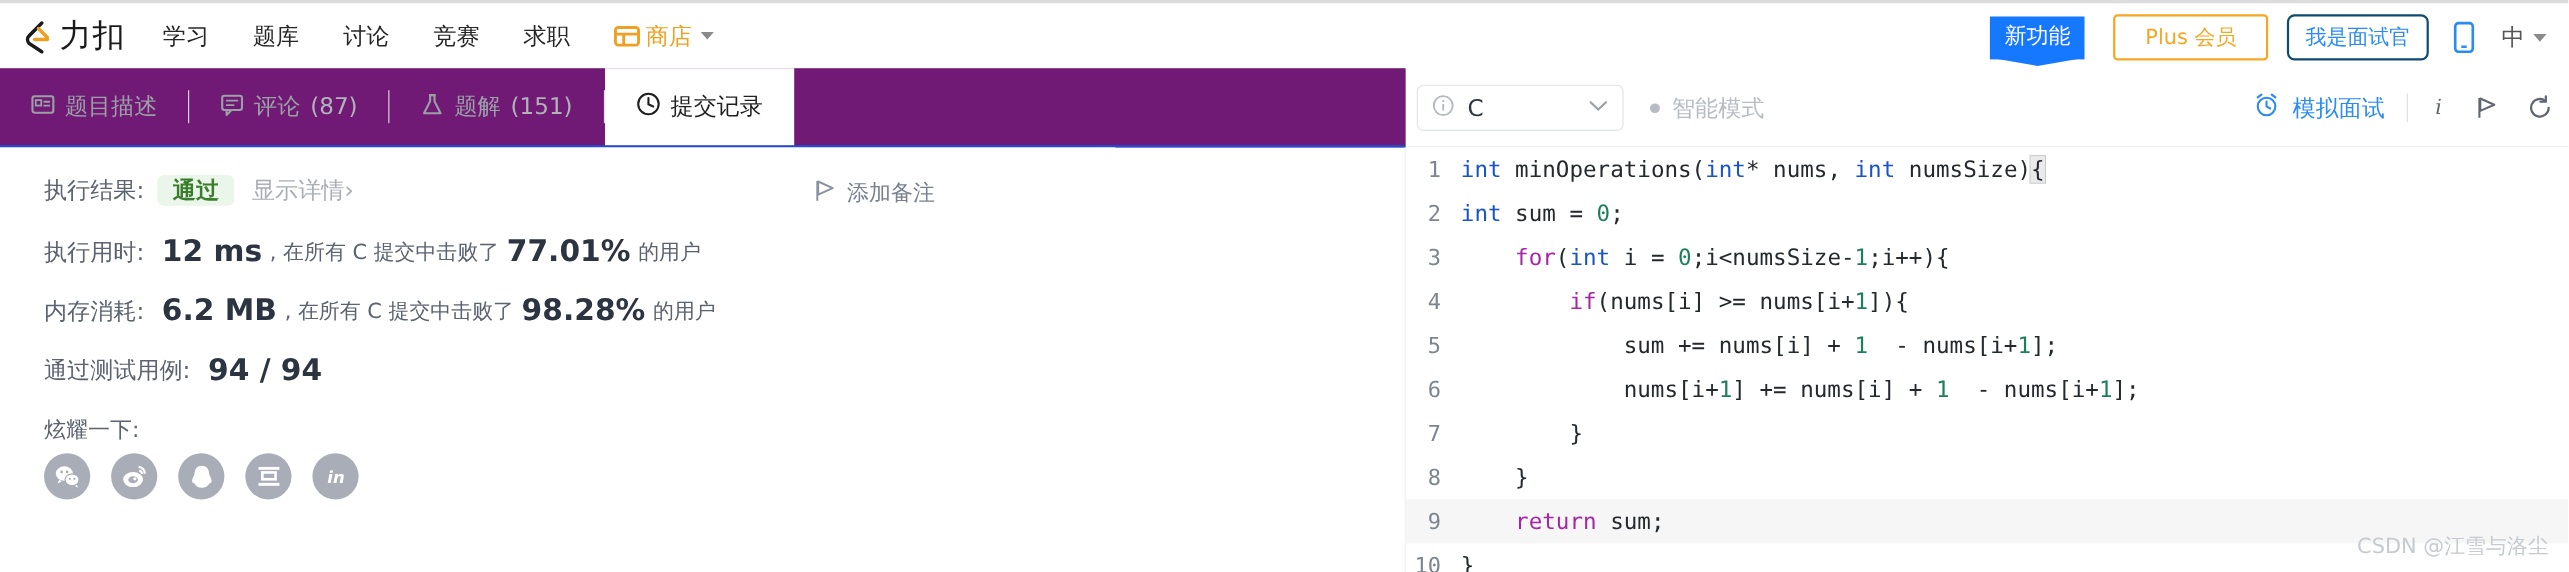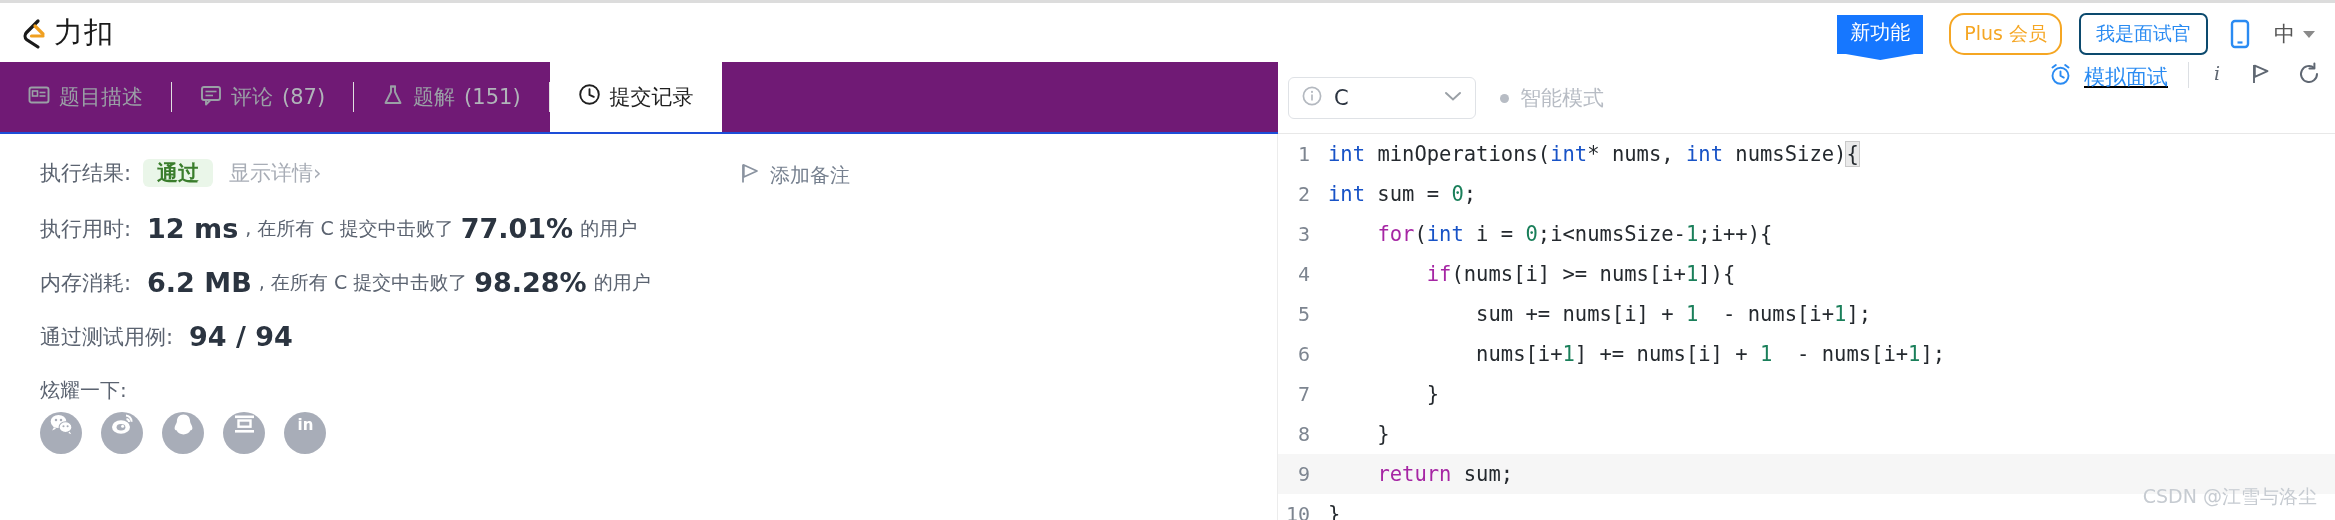--- a/index.html
+++ b/index.html
@@ -44,22 +44,22 @@
     position: relative; background: #1677ff; color: #fff;
     font-size: 20px; padding: 7px 13px 11px 13px; margin-right: 26px;
     font-family: "DejaVu Sans", sans-serif; line-height: 1.05;
   }
   .ribbon::after {
     content: ""; position: absolute; left: 0; right: 0; bottom: -11px;
     height: 12px; background: #1677ff;
     clip-path: polygon(0 0, 50% 62%, 100% 0, 100% 0, 0 0);
   }
   .btn-outline {
-    border: 2px solid #f5a623; color: #f5a623; border-radius: 15px;
-    font-size: 19px; padding: 6px 13px; margin-right: 17px; cursor: pointer;
+    border: 2px solid #f5a623; color: #f5a623; border-radius: 4px;
+    font-size: 19px; padding: 6px 27px; margin-right: 17px; cursor: pointer;
     font-family: "DejaVu Sans", sans-serif; white-space: nowrap;
   }
   .btn-outline-blue {
     border: 2px solid #0c4a6e; color: #2a8bf2; border-radius: 7px;
     font-size: 19px; padding: 6px 15px; margin-right: 22px; cursor: pointer;
     font-family: "DejaVu Sans", sans-serif; white-space: nowrap;
   }
   .phone-icon { margin-right: 24px; display: flex; align-items: center; cursor: pointer; }
   .lang-sel {
     display: flex; align-items: center; color: #555; font-size: 21px; cursor: pointer;
@@ -110,22 +110,23 @@
     position: absolute; right: 164px; top: 28px; display: flex; align-items: center;
     gap: 10px; color: #76808f; font-size: 20px; cursor: pointer;
     font-family: "DejaVu Sans", sans-serif;
   }
 
   .share-label { position: absolute; left: 40px; top: 243px; font-size: 20px; color: #5b6370;
                  font-family: "DejaVu Sans", sans-serif; }
   .share-icons { position: absolute; left: 40px; top: 278px; display: flex; gap: 19px; }
   .sicon {
     width: 42px; height: 42px; border-radius: 50%; background: #a8adb8;
-    display: flex; justify-content: center; cursor: pointer;
+    display: flex; align-items: center; justify-content: center; cursor: pointer;
     color: #fff;
+    font-style: italic;
   }
 
   
   .codepanel { position: absolute; top: 134px; left: 1278px; width: 1057px; height: 386px; background: #fff; }
   .code-header {
     position: absolute; top: -72px; left: 0; width: 1057px; height: 72px;
     display: flex; align-items: center;
   }
   .lang-select {
     display: flex; align-items: center; border: 1px solid #dfe2e6; border-radius: 6px;
@@ -134,21 +135,21 @@
   }
   .lang-left { display: flex; align-items: center; gap: 11px; }
   .lang-name { font-size: 21px; color: #2b3440; font-family: "DejaVu Sans", sans-serif; }
   .smart-mode {
     display: flex; align-items: center; gap: 11px; margin-left: 24px;
     font-size: 21px; color: #b7bcc4; cursor: pointer; font-family: "DejaVu Sans", sans-serif;
   }
   .dot { width: 9px; height: 9px; border-radius: 50%; background: #b7bcc4; }
   .code-header-right {
     position: absolute; right: 14px; top: 0; height: 72px;
-    display: flex; align-items: flex-start; gap: 0; text-decoration: underline;
+    display: flex; align-items: center; gap: 0;
   }
   .mock-btn {
     display: flex; align-items: center; gap: 11px; color: #2a8bf2; font-size: 21px;
     cursor: pointer; margin-right: 20px; font-family: "DejaVu Sans", sans-serif;
   }
   .vdiv { width: 1px; height: 26px; background: #dcdfe3; margin-right: 20px; }
   .hicon { margin-right: 26px; cursor: pointer; display: flex; align-items: center; }
 
   .editor { position: absolute; top: 0; left: 0; width: 1057px; height: 386px;
             background: #fff; overflow: hidden; }
@@ -185,20 +186,38 @@
       <span class="logo-mark">
         <svg width="34" height="34" viewBox="0 0 34 34">
           <path d="M20 5 L8.5 16.5 a5 5 0 0 0 0 7 L20 31" fill="none" stroke="#1a1a1a" stroke-width="3.2" stroke-linecap="round"></path>
           <path d="M13.5 20 L25 20" fill="none" stroke="#f0a020" stroke-width="3.2" stroke-linecap="round"></path>
           <path d="M17 10 L25 18" fill="none" stroke="#f0a020" stroke-width="3.2" stroke-linecap="round"></path>
         </svg>
       </span>
       <span class="logo-text">力扣</span>
     </div>
 
+    <div class="nav-items">
+      <span class="nav-item">学习</span>
+      <span class="nav-item">题库</span>
+      <span class="nav-item">讨论</span>
+      <span class="nav-item">竞赛</span>
+      <span class="nav-item">求职</span>
+      <span class="nav-item shop-item">
+        <span class="shop-icon">
+          <svg width="24" height="22" viewBox="0 0 24 22">
+            <rect x="1.5" y="3" width="21" height="16" rx="2.5" fill="none" stroke="#f0a020" stroke-width="2.6"></rect>
+            <line x1="1.5" y1="9" x2="22.5" y2="9" stroke="#f0a020" stroke-width="2.6"></line>
+            <line x1="9" y1="9" x2="9" y2="19" stroke="#f0a020" stroke-width="2.6"></line>
+          </svg>
+        </span>
+        <span>商店</span>
+        <span class="caret-down" style="border-top-color:#8a8a8a;"></span>
+      </span>
+    </div>
 
     <div class="topbar-right">
       <span class="ribbon">新功能</span>
       <span class="btn-outline">Plus 会员</span>
       <span class="btn-outline-blue">我是面试官</span>
       <span class="phone-icon">
         <svg width="20" height="30" viewBox="0 0 20 30">
           <rect x="2" y="2" width="16" height="26" rx="3" fill="none" stroke="#2a8bf2" stroke-width="2.4"></rect>
           <line x1="7.5" y1="23.5" x2="12.5" y2="23.5" stroke="#2a8bf2" stroke-width="2.2"></line>
         </svg>

